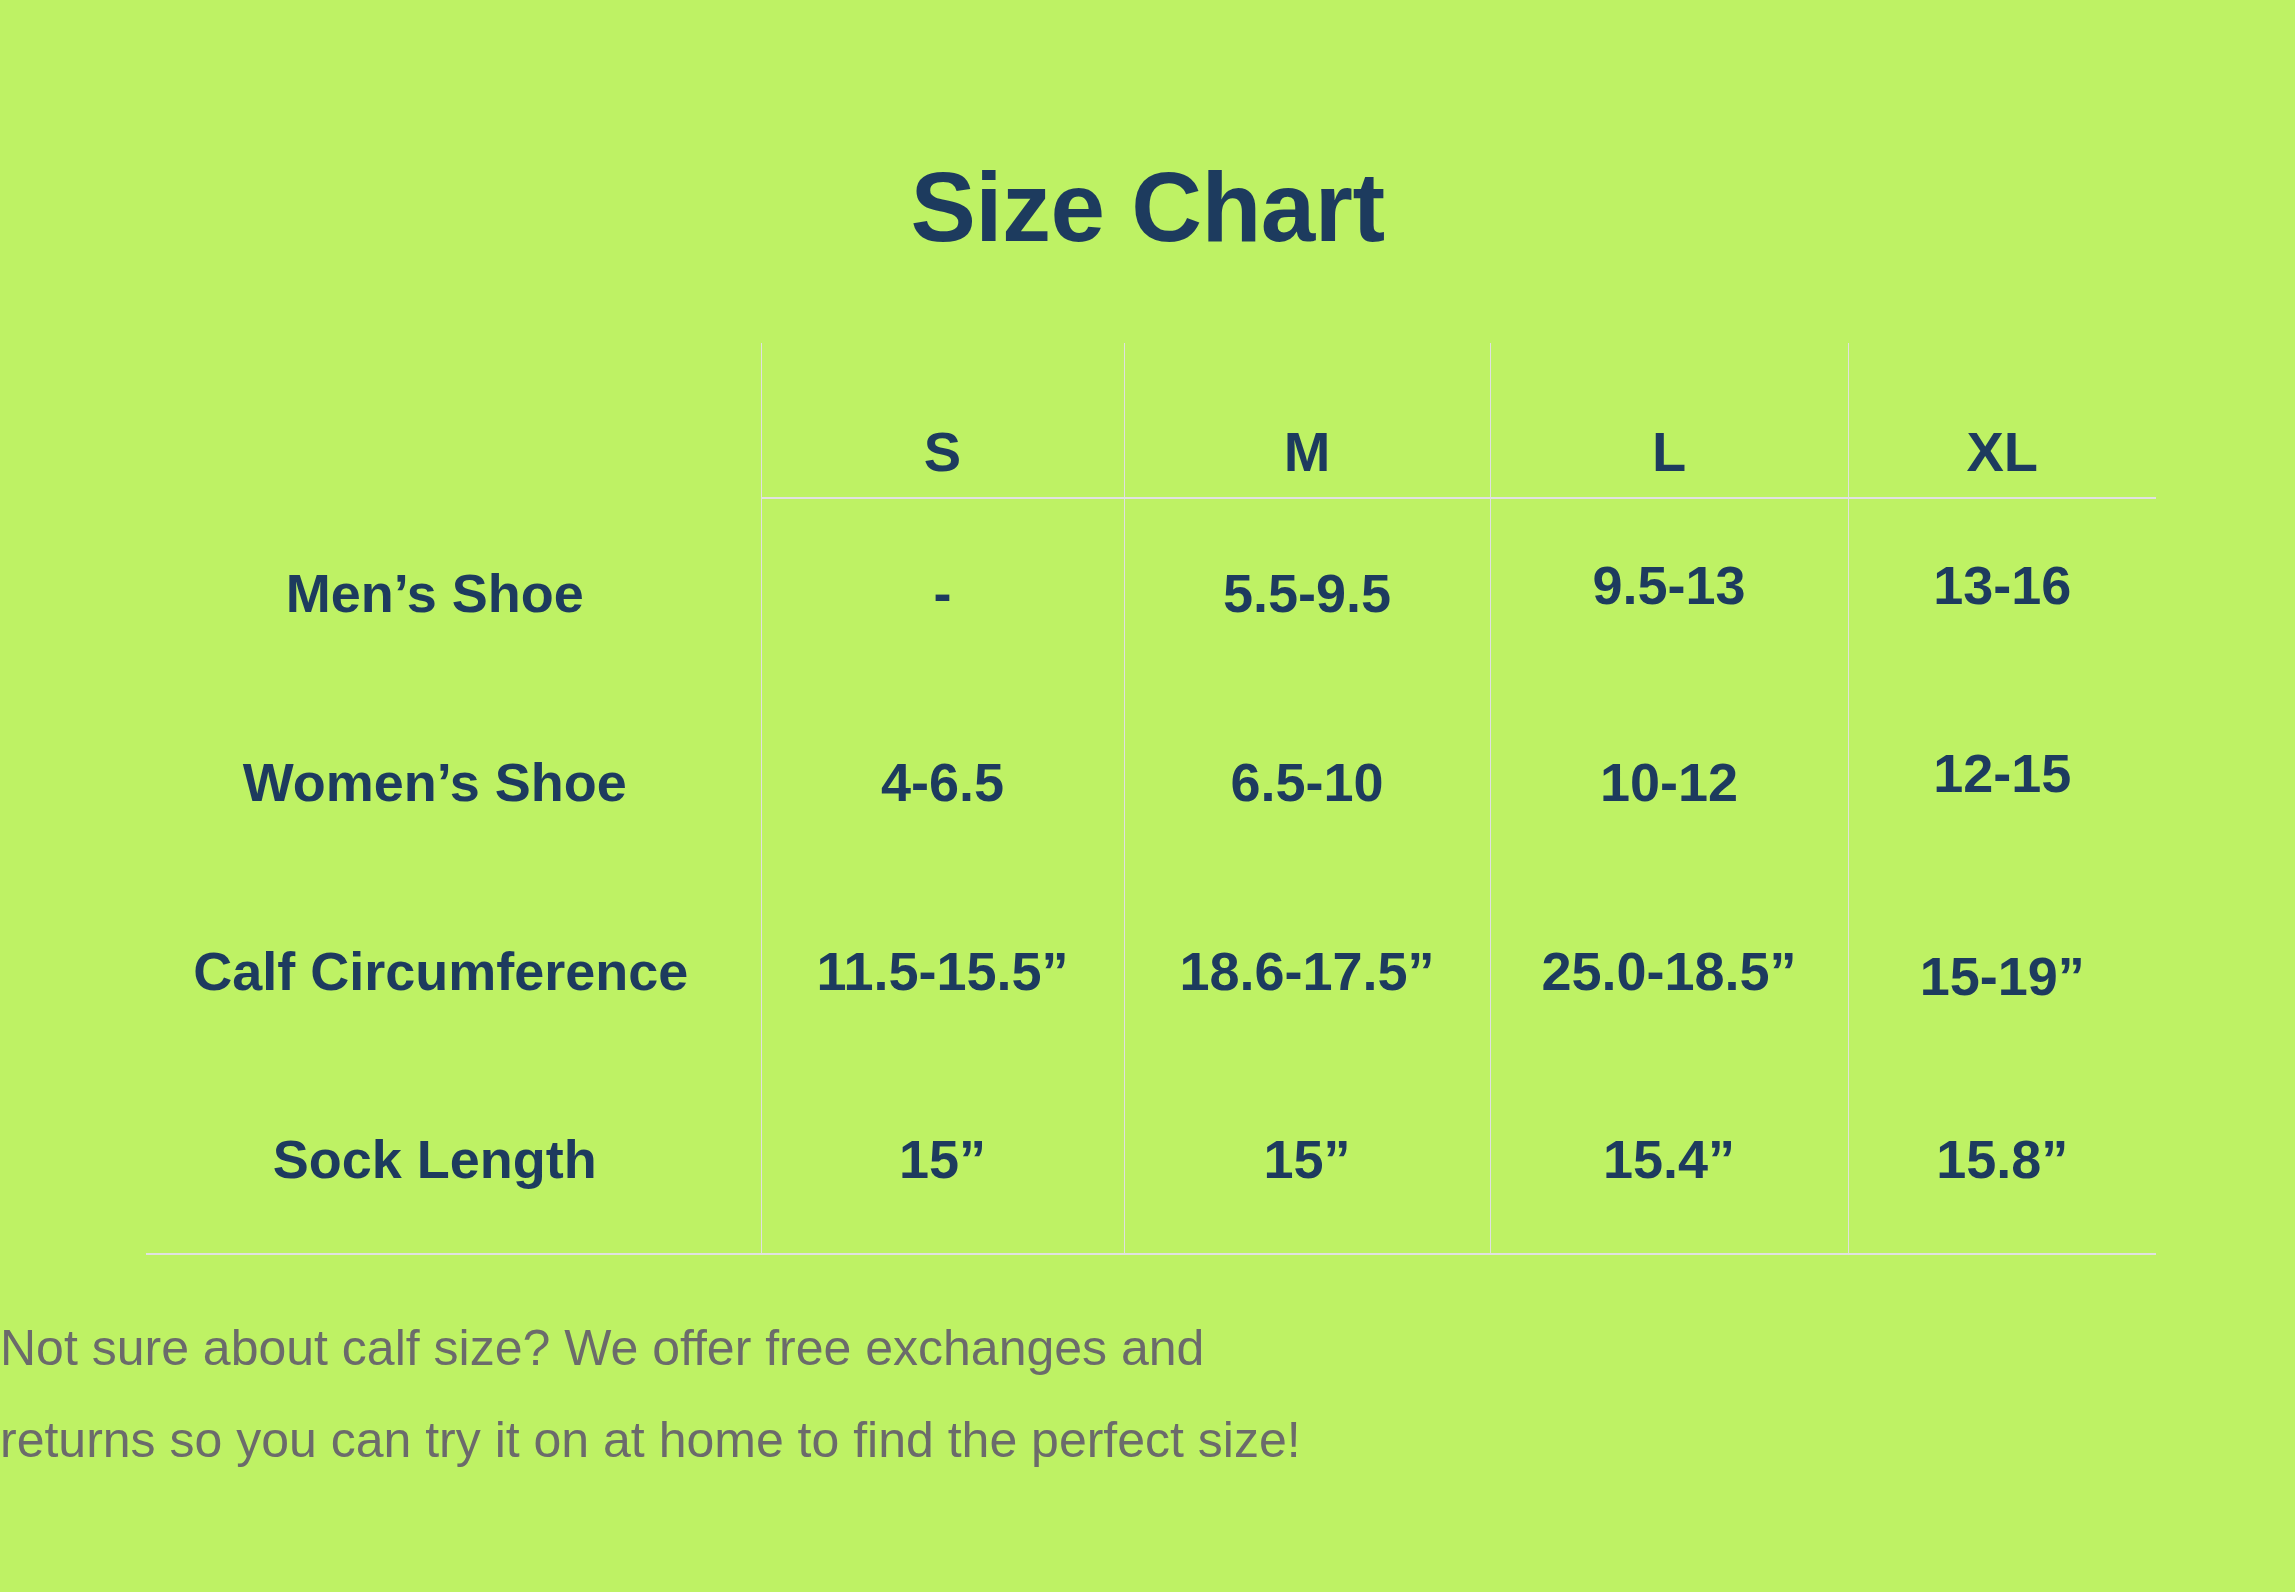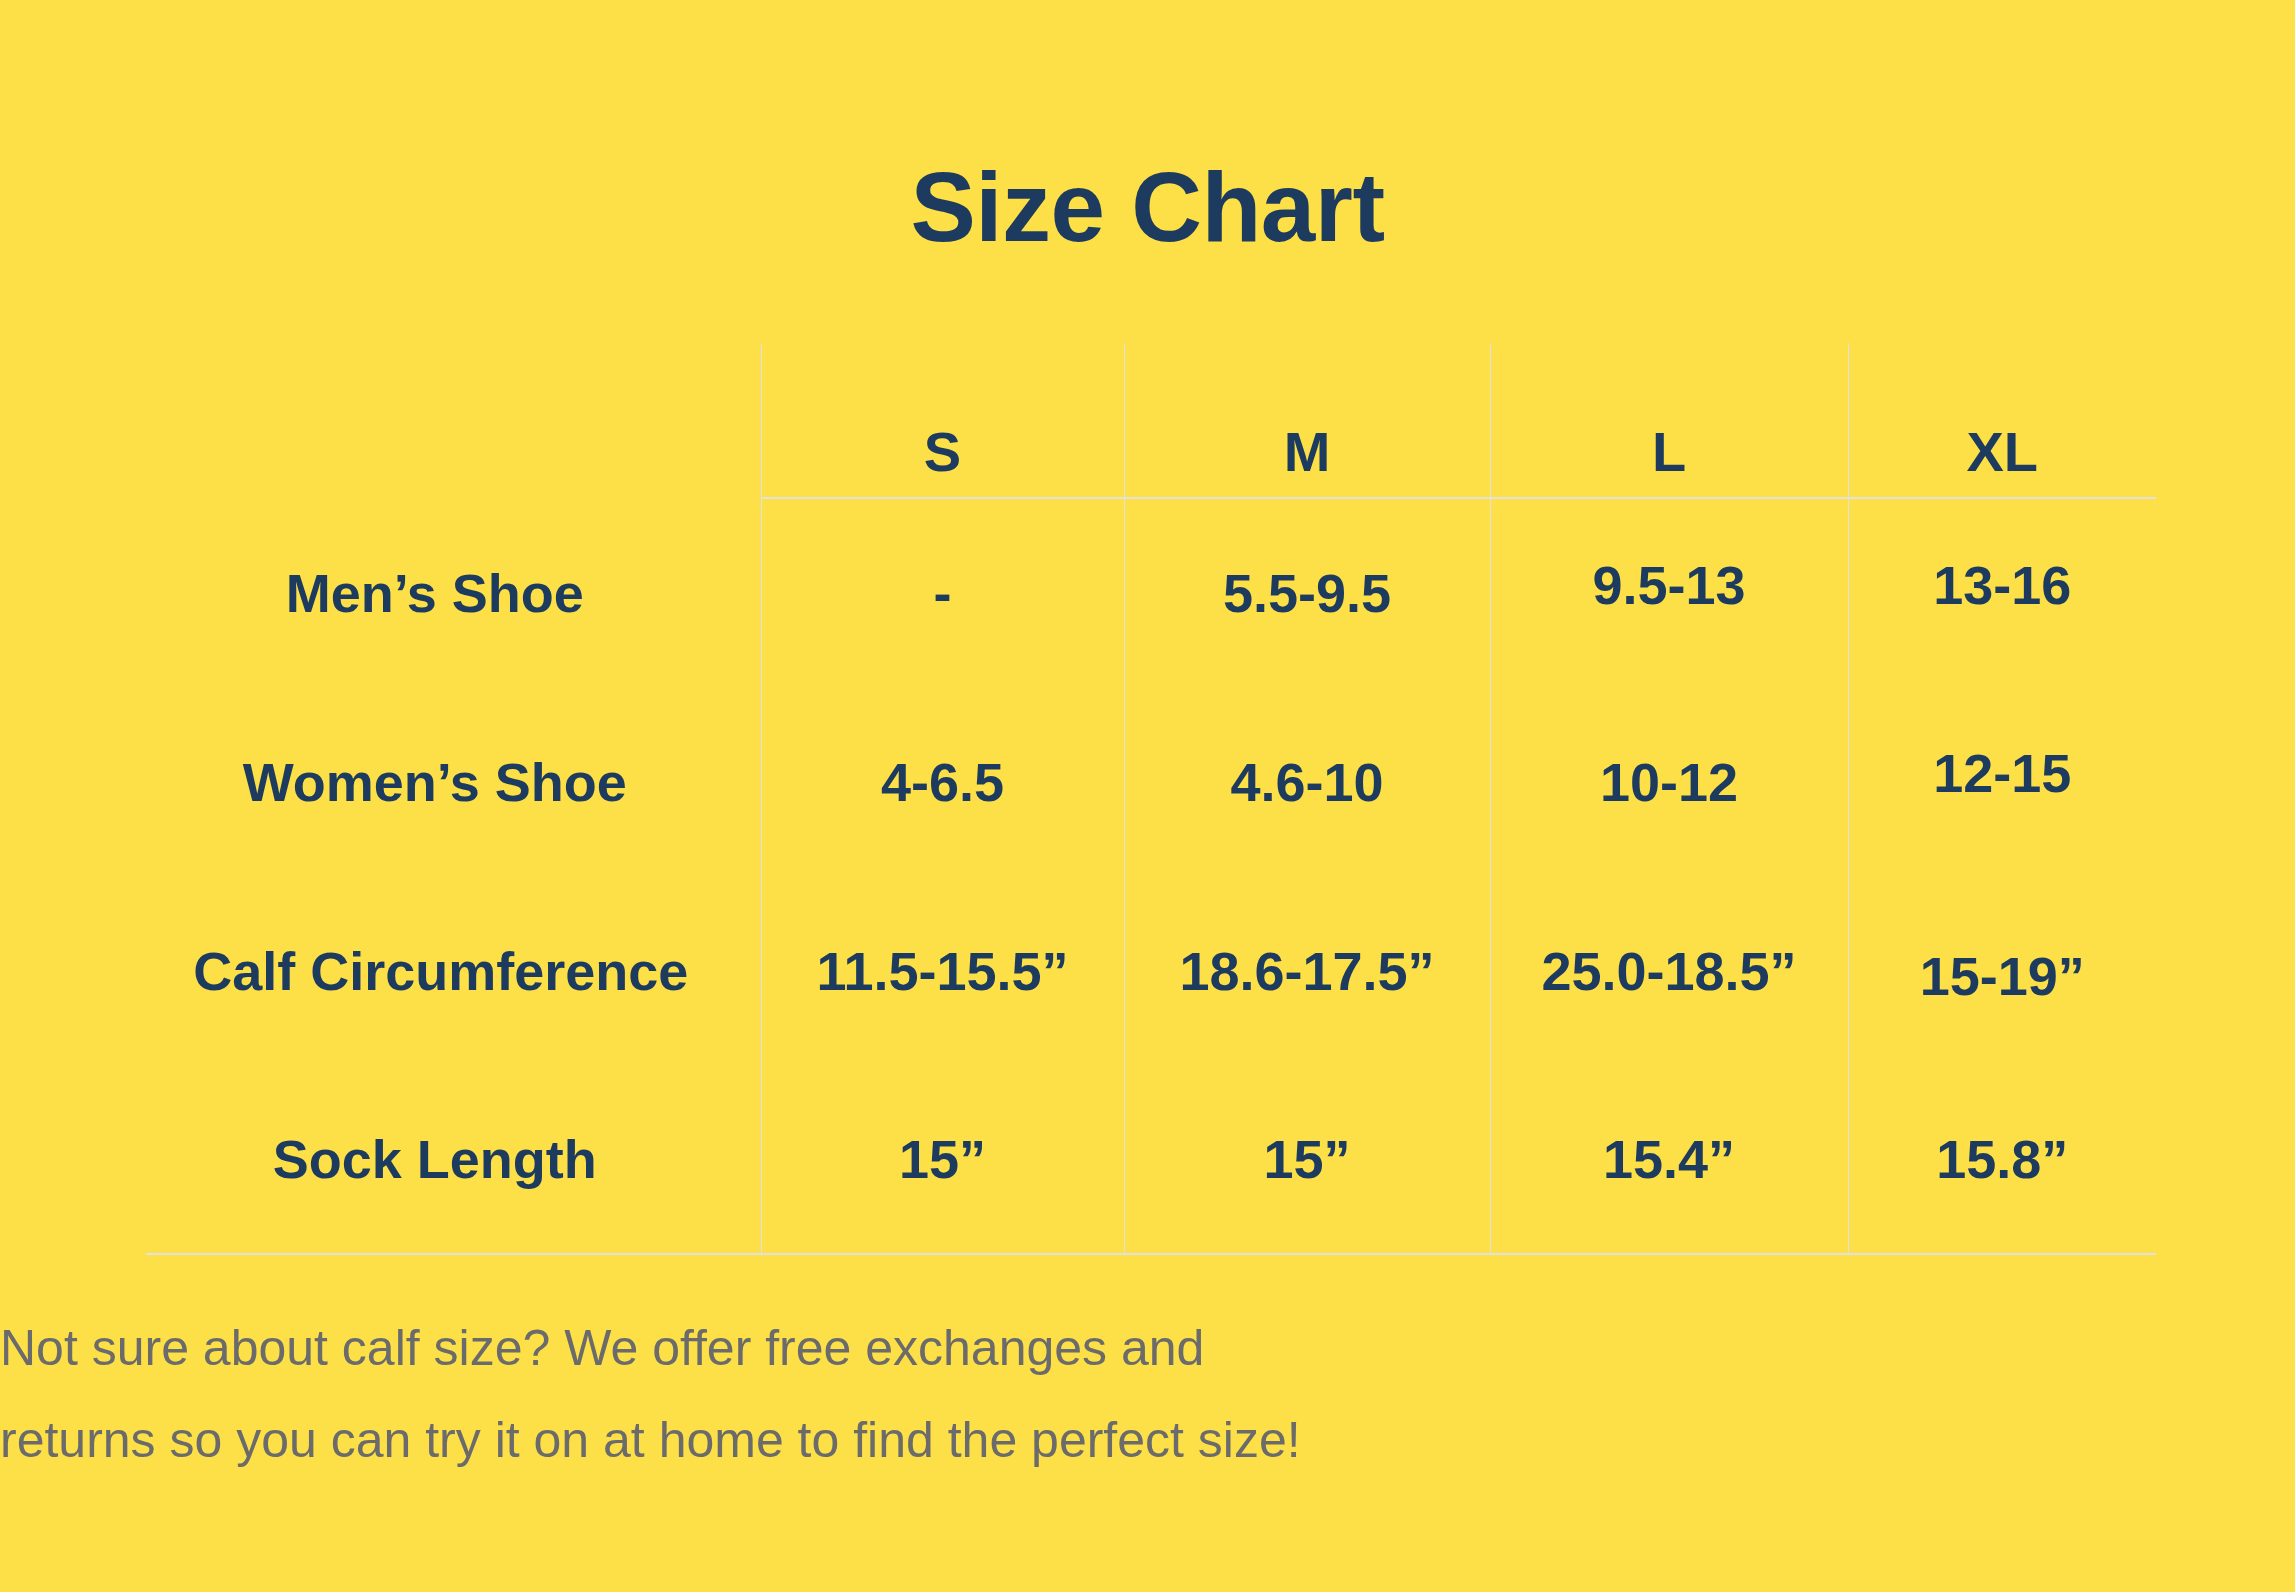--- a/index.html
+++ b/index.html
@@ -11,21 +11,21 @@
     background: #ffffff;
     font-family: "Liberation Sans", sans-serif;
     -webkit-font-smoothing: antialiased;
     overflow: hidden;
   }
 
   .page {
     position: relative;
     width: 2295px;
     height: 1593px;
-    background: #fde047;
+    background: #bef264;
   }
 
   
   .title {
     position: absolute;
     left: 0;
     top: 158px;
     width: 2295px;
     text-align: center;
     font-size: 98px;
@@ -148,21 +148,21 @@
           <td class="row-label">Men’s Shoe</td>
           <td class="val">-</td>
           <td class="val">5.5-9.5</td>
           <td class="val nudge-up">9.5-13</td>
           <td class="val nudge-up">13-16</td>
         </tr>
 
         <tr class="body-row">
           <td class="row-label">Women’s Shoe</td>
           <td class="val">4-6.5</td>
-          <td class="val">4.6-10</td>
+          <td class="val">6.5-10</td>
           <td class="val">10-12</td>
           <td class="val nudge-up">12-15</td>
         </tr>
 
         <tr class="body-row">
           <td class="row-label wide">Calf Circumference</td>
           <td class="val">11.5-15.5”</td>
           <td class="val">18.6-17.5”</td>
           <td class="val">25.0-18.5”</td>
           <td class="val nudge-down">15-19”</td>

